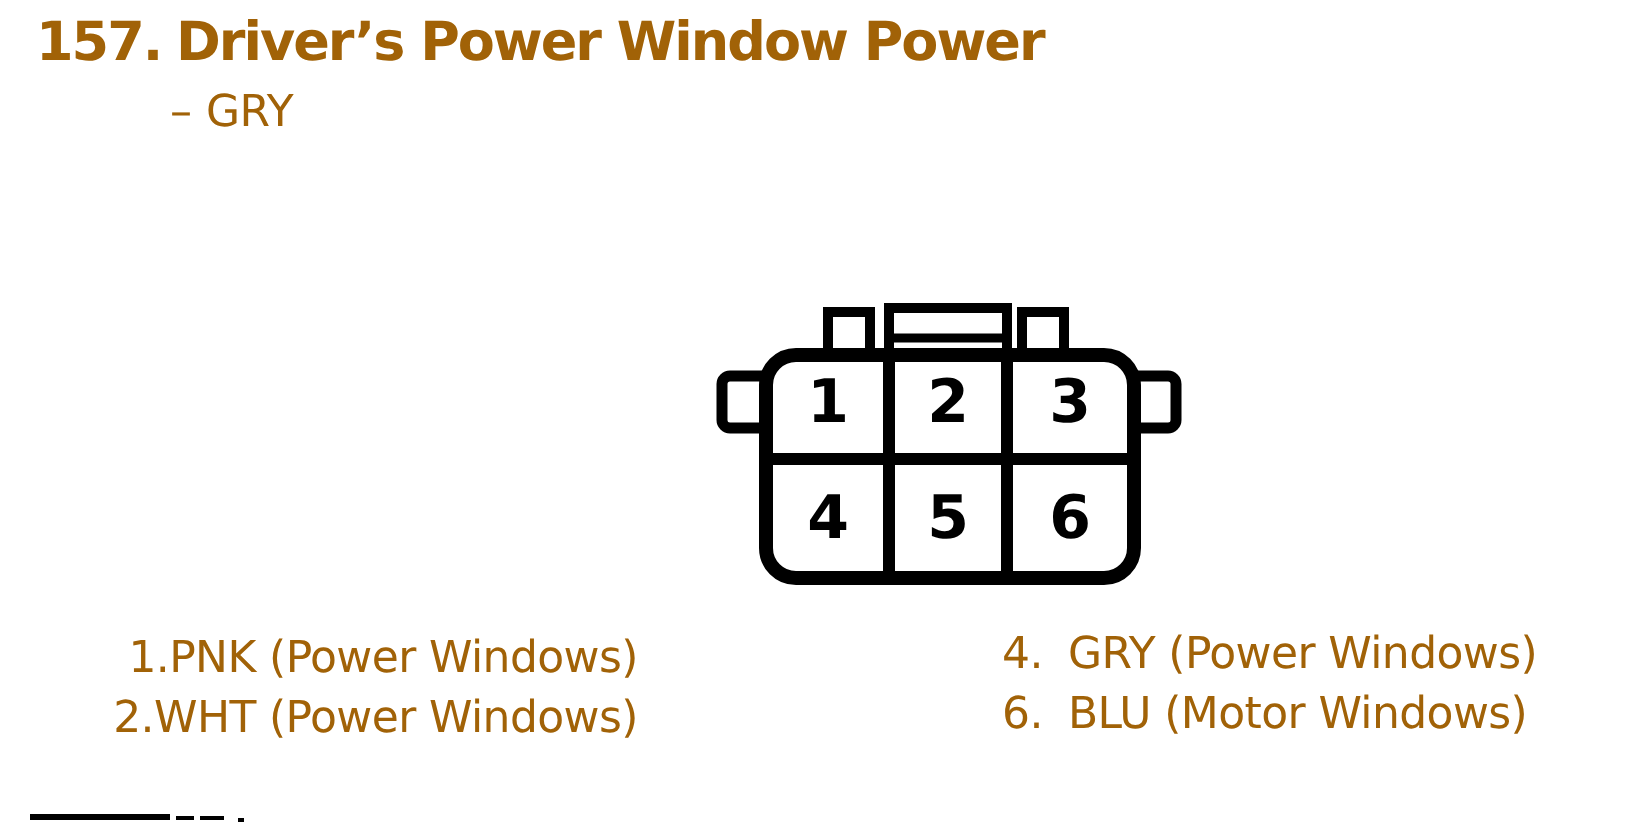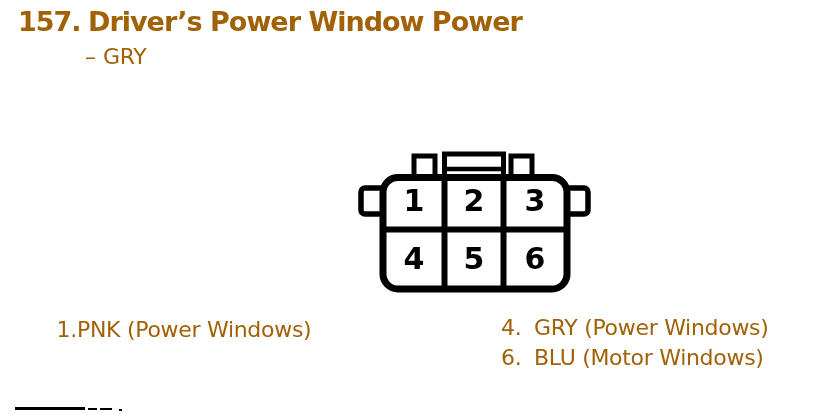--- a/index.html
+++ b/index.html
@@ -91,20 +91,23 @@
     <text class="pin-num" x="187" y="65" text-anchor="middle">3</text>
     <text class="pin-num" x="66" y="123" text-anchor="middle">4</text>
     <text class="pin-num" x="126" y="123" text-anchor="middle">5</text>
     <text class="pin-num" x="187" y="123" text-anchor="middle">6</text>
   </svg>
 
   <div class="pin-col left">
     <div class="pin-row">
       <span class="pn">1.</span><span>PNK (Power Windows)</span>
     </div>
+    <div class="pin-row">
+      <span class="pn">2.</span><span>WHT (Power Windows)</span>
+    </div>
   </div>
 
   <div class="pin-col right">
     <div class="pin-row">
       <span class="pn">4.</span><span>GRY (Power Windows)</span>
     </div>
     <div class="pin-row">
       <span class="pn">6.</span><span>BLU (Motor Windows)</span>
     </div>
   </div>

